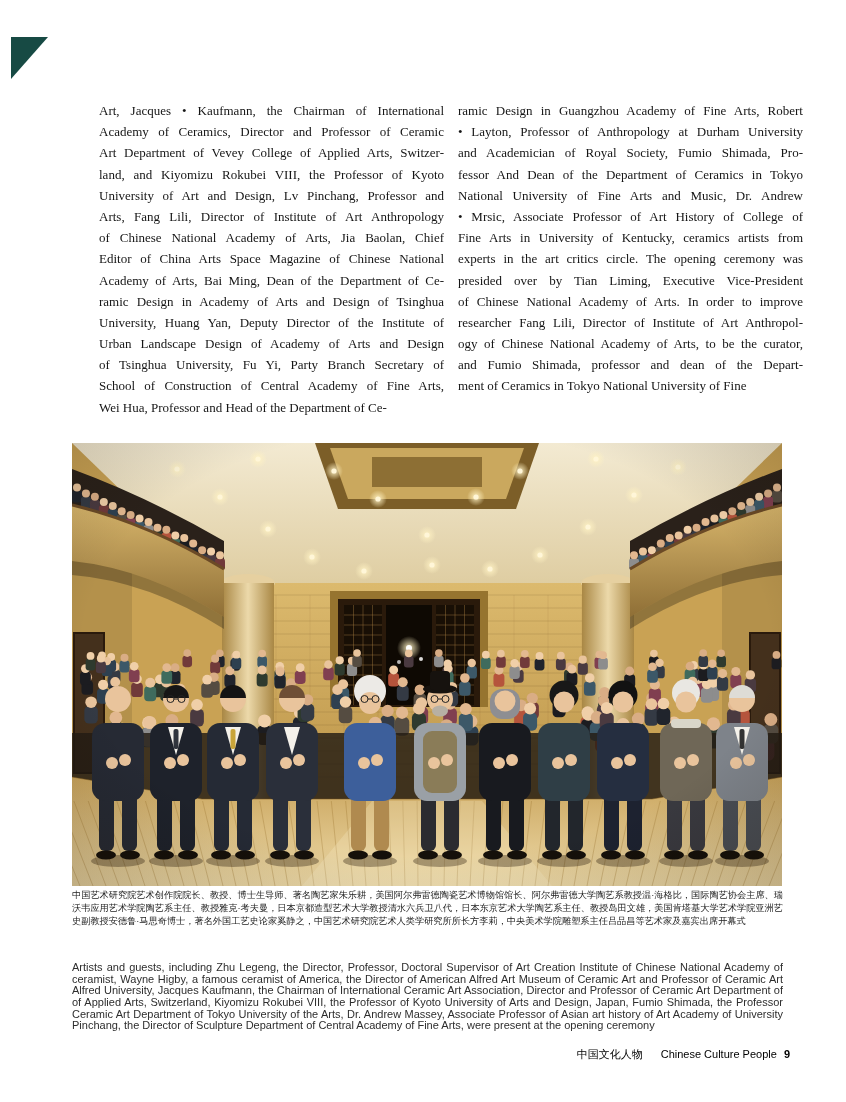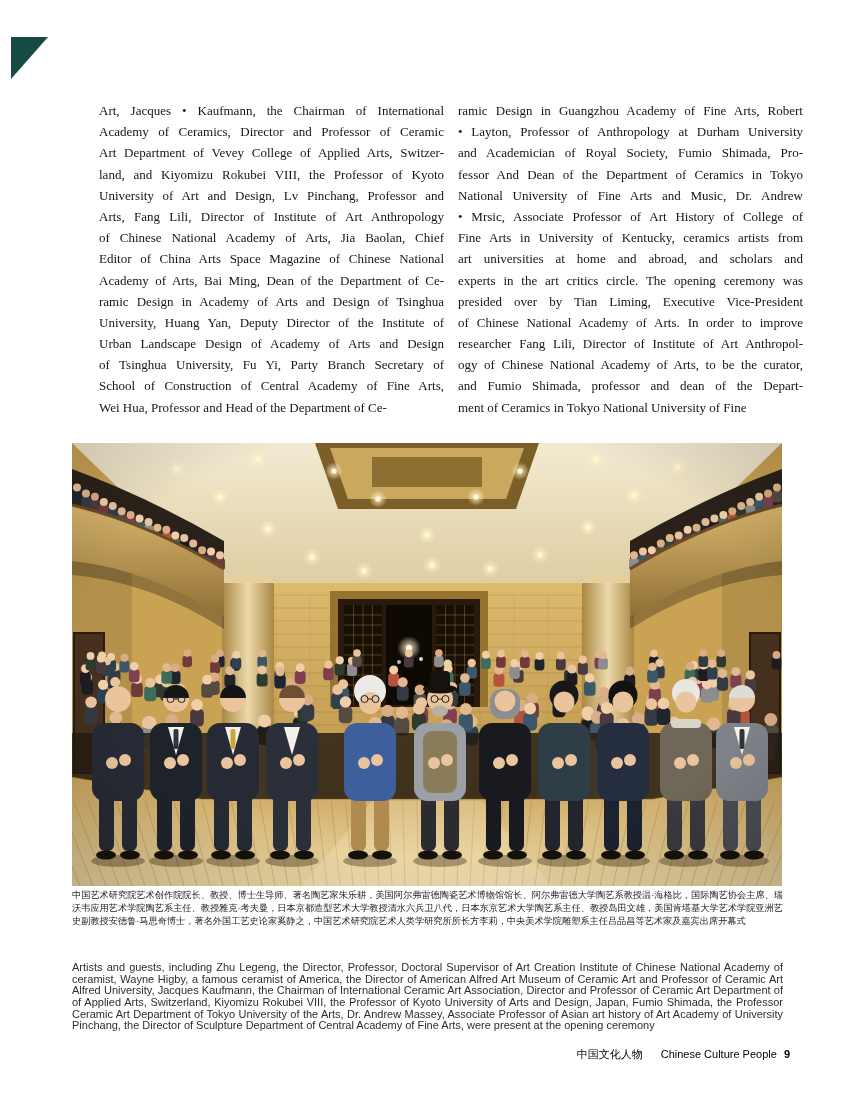--- a/index.html
+++ b/index.html
@@ -55,21 +55,20 @@
       <div class="jl last">Wei Hua, Professor and Head of the Department of Ce-</div>
     </div>
   <div class="col">
       <div class="jl">ramic Design in Guangzhou Academy of Fine Arts, Robert</div>
       <div class="jl">• Layton, Professor of Anthropology at Durham University</div>
       <div class="jl">and Academician of Royal Society, Fumio Shimada, Pro-</div>
       <div class="jl">fessor And Dean of the Department of Ceramics in Tokyo</div>
       <div class="jl">National University of Fine Arts and Music, Dr. Andrew</div>
       <div class="jl">• Mrsic, Associate Professor of Art History of College of</div>
       <div class="jl">Fine Arts in University of Kentucky, ceramics artists from</div>
-      <div class="jl">art universities at home and abroad, and scholars and</div>
       <div class="jl">experts in the art critics circle. The opening ceremony was</div>
       <div class="jl">presided over by Tian Liming, Executive Vice-President</div>
       <div class="jl">of Chinese National Academy of Arts. In order to improve</div>
       <div class="jl">researcher Fang Lili, Director of Institute of Art Anthropol-</div>
       <div class="jl">ogy of Chinese National Academy of Arts, to be the curator,</div>
       <div class="jl">and Fumio Shimada, professor and dean of the Depart-</div>
       <div class="jl last">ment of Ceramics in Tokyo National University of Fine</div>
     </div>
 </div>
 

